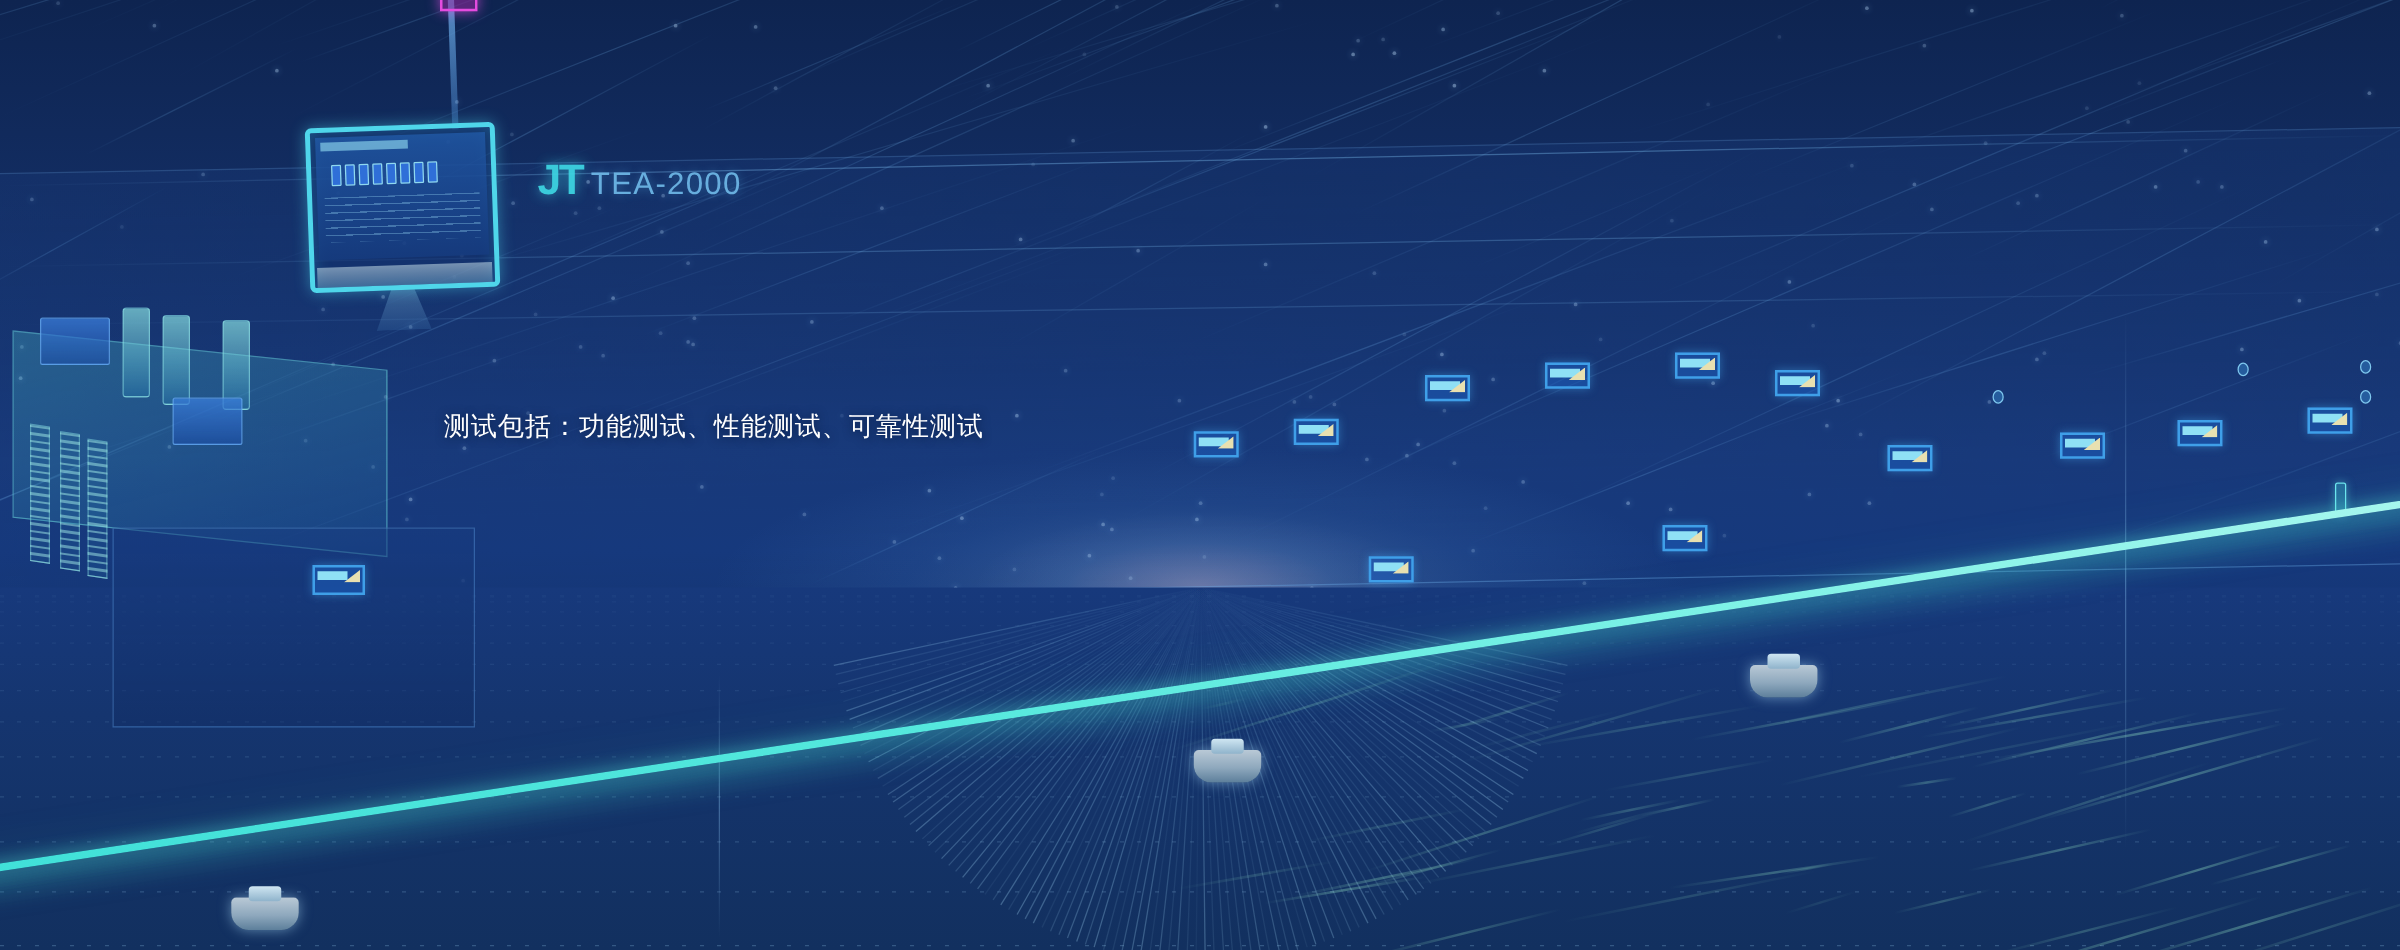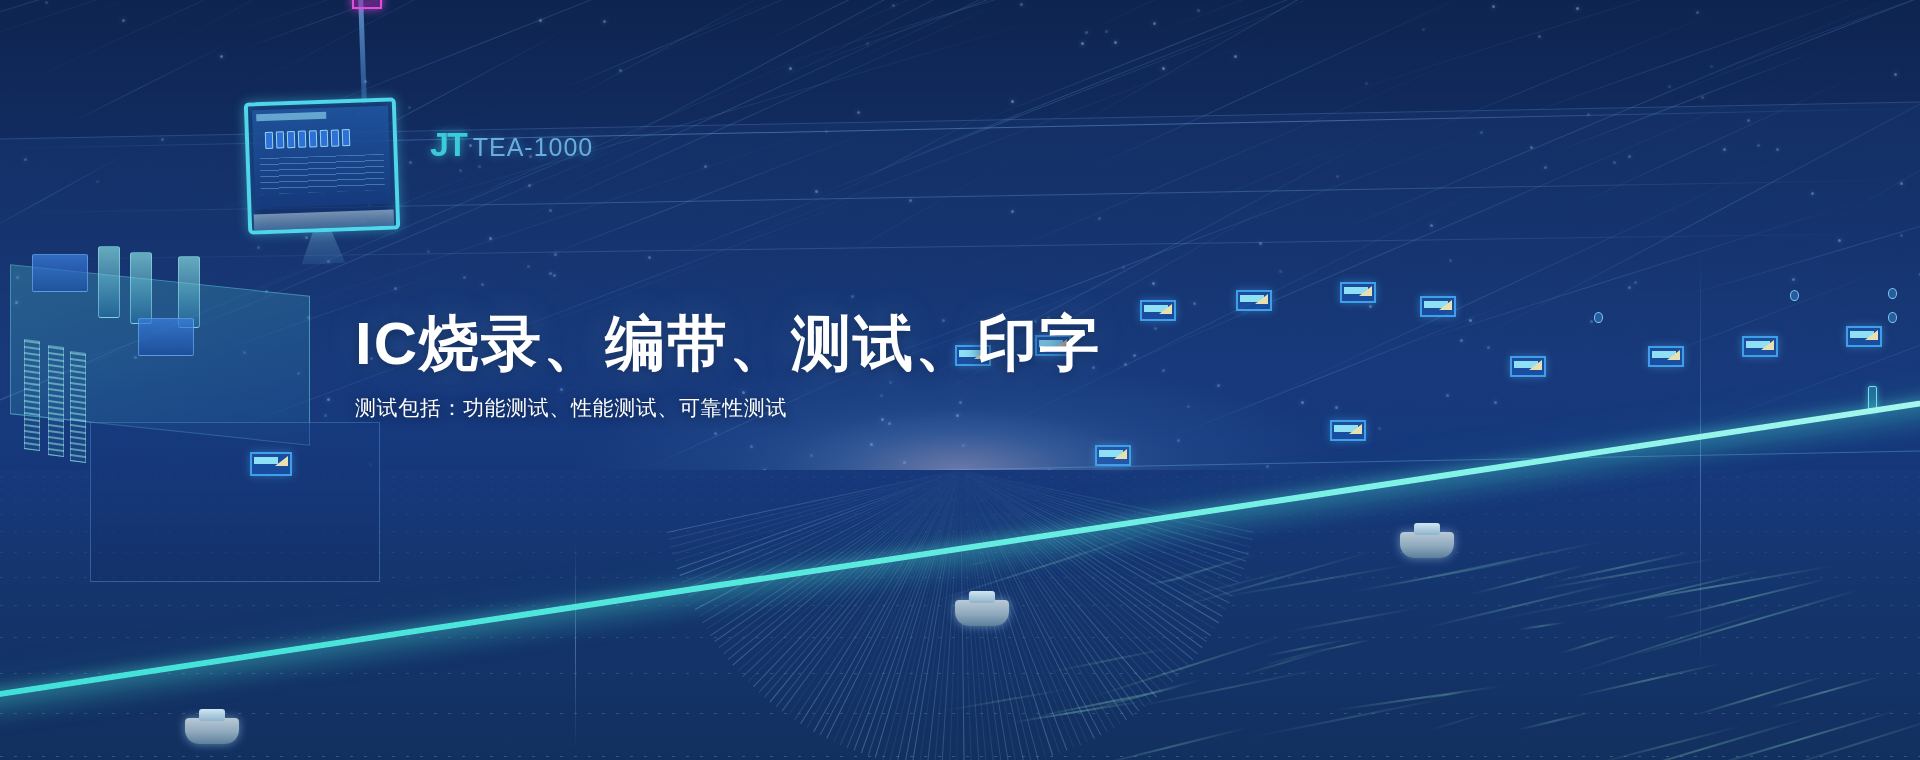--- a/index.html
+++ b/index.html
@@ -649,21 +649,21 @@
           <span></span>
         </div>
       <div class="lines"></div>
     </div>
     <div class="foot"></div>
   </div>
   <div class="top-chip"></div>
 
   <div class="logo">
     <span class="jt">JT</span>
-    <span class="mdl">TEA-1000</span>
+    <span class="mdl">TEA-2000</span>
   </div>
 
   <div class="tray t2" style="left:955px; top:345px;"></div>
   <div class="tray t2" style="left:1035px; top:335px;"></div>
   <div class="tray t2" style="left:1140px; top:300px;"></div>
   <div class="tray t2" style="left:1236px; top:290px;"></div>
   <div class="tray t2" style="left:1340px; top:282px;"></div>
   <div class="tray t2" style="left:1420px; top:296px;"></div>
   <div class="tray t2" style="left:1510px; top:356px;"></div>
   <div class="tray t2" style="left:1648px; top:346px;"></div>
@@ -730,19 +730,18 @@
       <i style="left:672px;top:119px;width:152px;opacity:0.76;transform:rotate(-12.7deg)"></i>
     </div>
 
   <div class="rail-shadow"></div>
   <div class="rail"></div>
   <div class="carriage" style="left:185px; top:718px;"></div>
   <div class="carriage" style="left:955px; top:600px;"></div>
   <div class="carriage" style="left:1400px; top:532px;"></div>
 
   <div class="content">
-    <div class="headline">IC烧录、编带、测试、印字</div>
 
 
     <div class="subline">测试包括：功能测试、性能测试、可靠性测试</div>
   </div>
 
 </div>
 
 </body></html>

